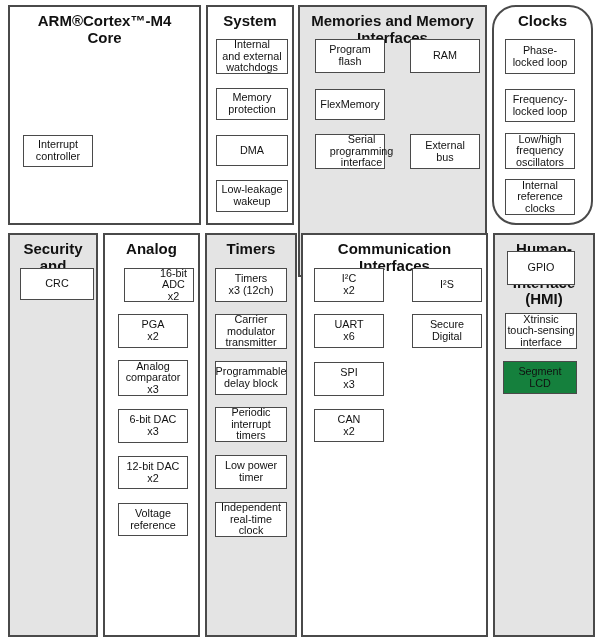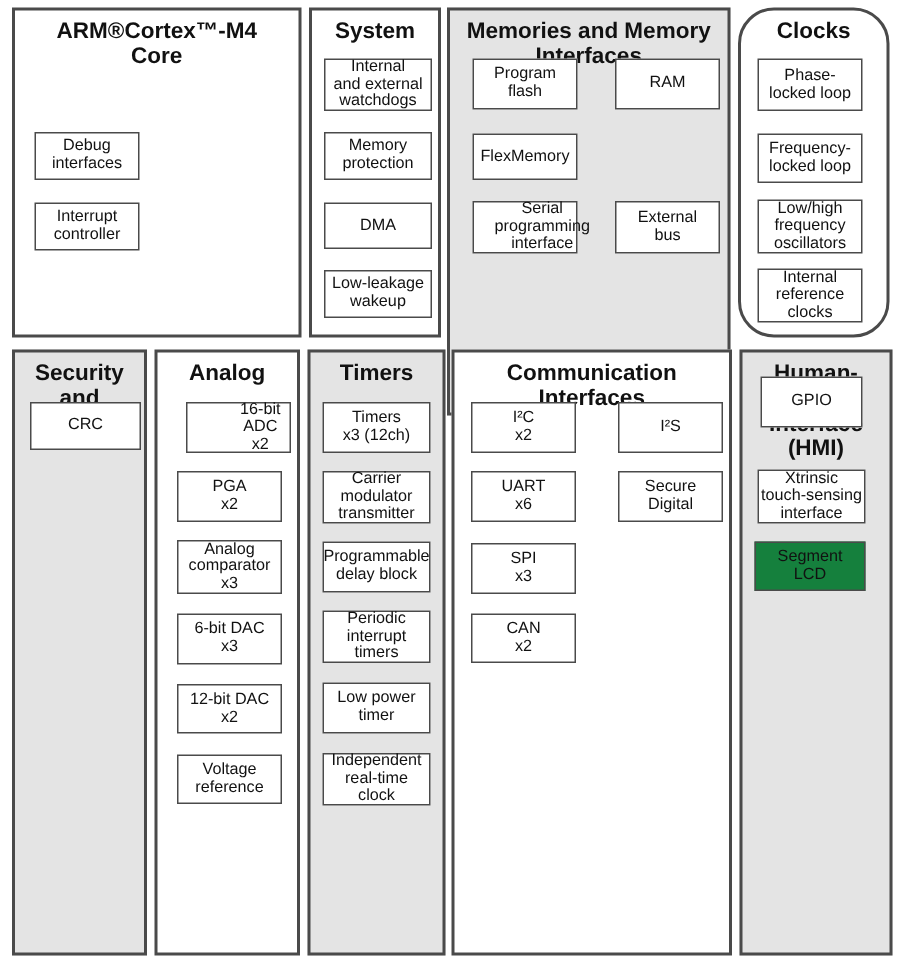--- a/index.html
+++ b/index.html
@@ -94,22 +94,20 @@
   .b-gpio  { left:12px; top:16px;  width:68px; height:34px; }
   .b-touch { left:10px; top:78px;  width:72px; height:36px; }
   .b-lcd   { left:8px;  top:126px; width:74px; height:33px; }
 </style>
 </head>
 <body>
 
 <div class="panel p-core">
   <div class="panel-title">ARM®Cortex™-M4
 Core</div>
-  <div class="box b-debug">Debug
-interfaces</div>
   <div class="box b-interrupt">Interrupt
 controller</div>
 </div>
 
 <div class="panel p-system">
   <div class="panel-title">System</div>
   <div class="box b-watchdogs">Internal
 and external
 watchdogs</div>
   <div class="box b-memprot">Memory

